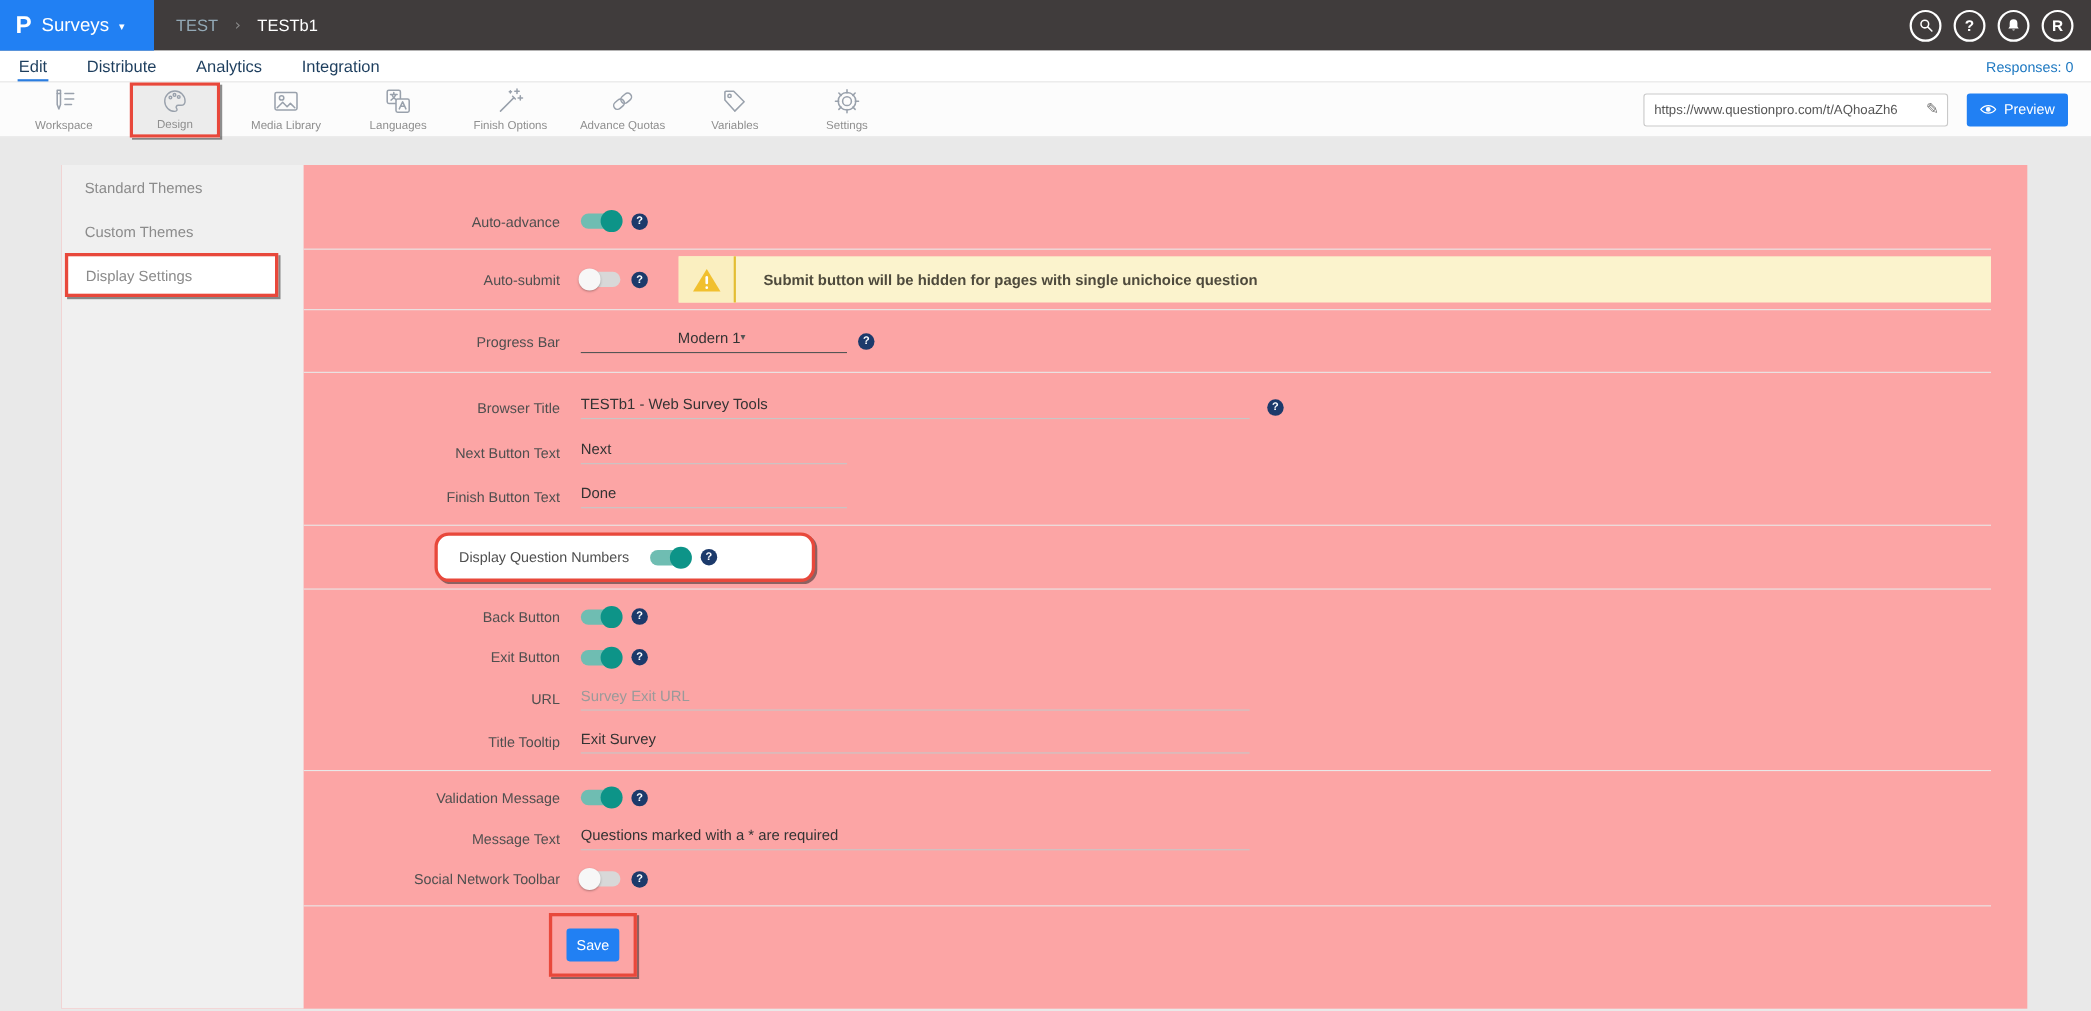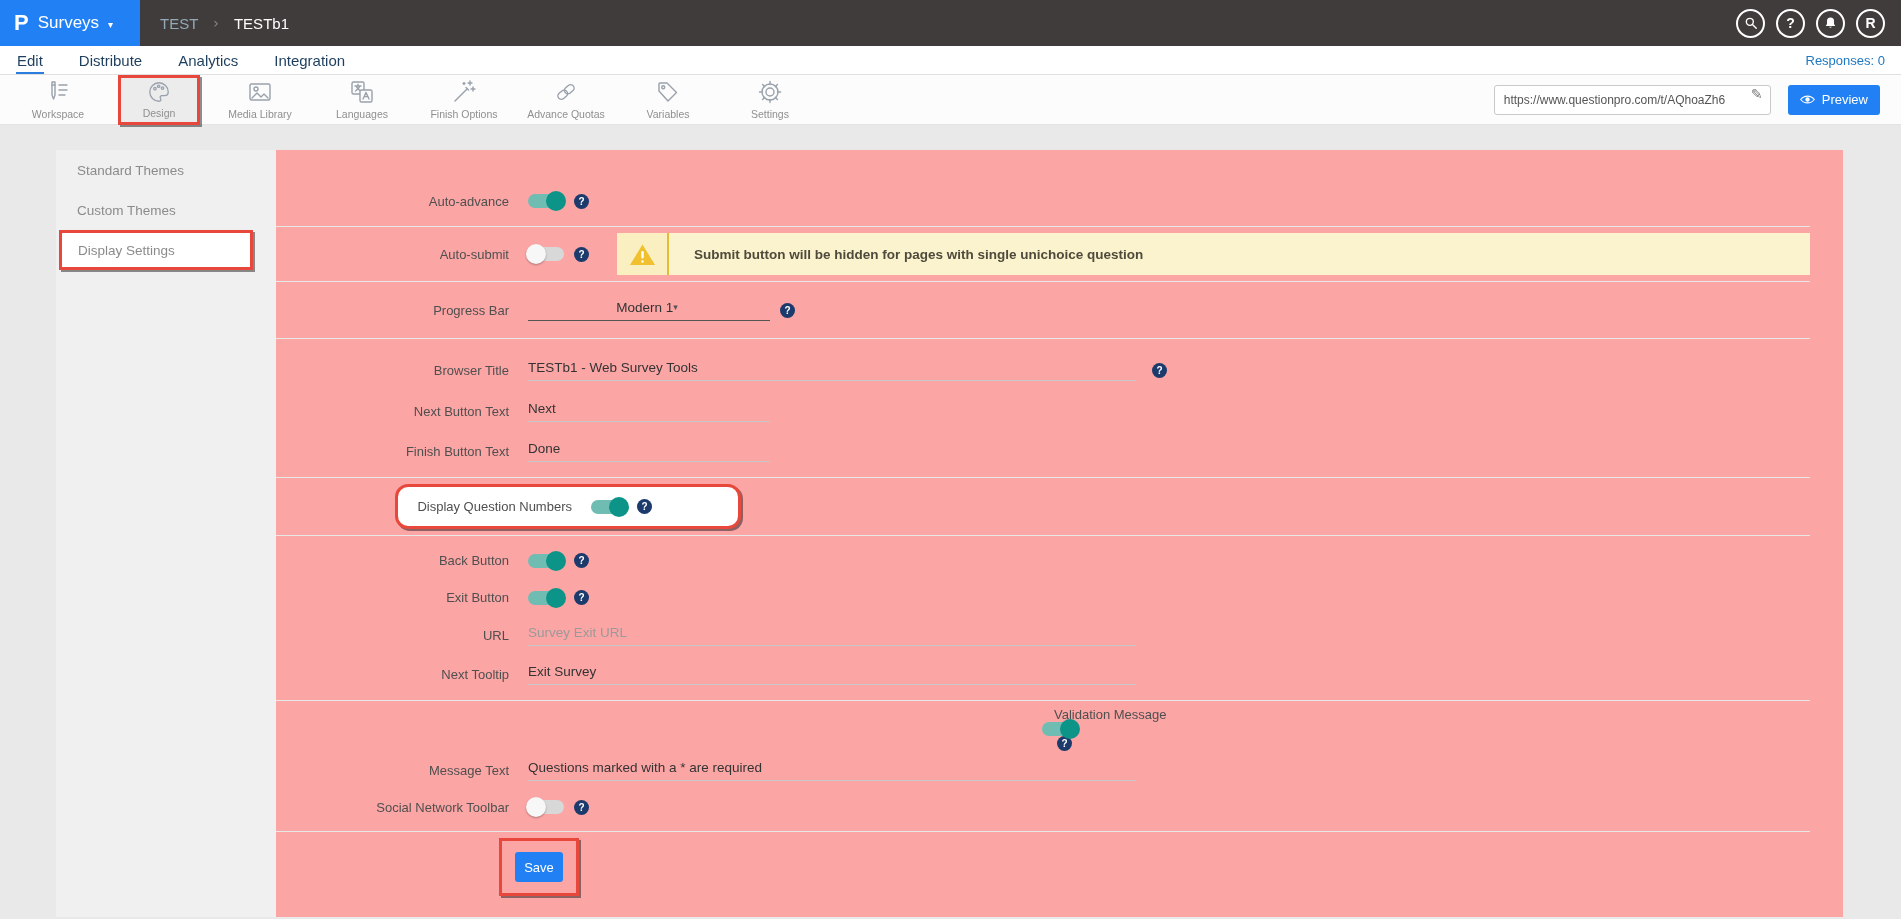--- a/index.html
+++ b/index.html
@@ -36,21 +36,21 @@
   .toolbar-items { display:flex; align-items:center; gap:10px; }
   .tool-item { width:92px; height:50px; display:flex; flex-direction:column; align-items:center;
     justify-content:center; gap:3px; cursor:pointer; }
   .tool-item svg { stroke:#99a1ac; fill:none; stroke-width:1.4; stroke-linecap:round; stroke-linejoin:round; }
   .tool-label { font-size:10.5px; color:#8f8f8f; white-space:nowrap; }
   .tool-item.selected { background:#ececec; width:76px; height:44px; }
   .hl { border:3px solid #e8483b; box-shadow:2px 2px 0 rgba(30,30,30,.5); }
   .hl-design { margin:0 4px; }
   .toolbar-right { margin-left:auto; display:flex; align-items:center; gap:17px; margin-right:21px; }
   .url-box { width:277px; height:30px; border:1px solid #c9c9c9; border-radius:3px; background:#fff;
-    display:flex; padding:0 7px 0 9px;gap:20px; }
+    display:flex; align-items:center; padding:0 7px 0 9px;gap:20px; }
   .url-input { flex:1; border:none; outline:none; font-size:12px; color:#555;
     font-family:"Liberation Sans", sans-serif; background:transparent; min-width:0; }
   .pencil { color:#777; font-size:14px; cursor:pointer; margin-left:5px; }
   .preview-btn { height:30px; background:#2180f3; color:#fff; border-radius:3px; display:flex;
     align-items:center; gap:7px; padding:0 12px; font-size:13px; cursor:pointer; }
 
   
   .page { height:792px; padding:25px 0 0 56px; }
   .panel { width:1787px; height:767px; background:#fca5a5; display:flex; overflow:hidden; }
   .sidebar { width:220px; background:#f0f0f0; flex:none; }
@@ -320,27 +320,27 @@
         <span class="toggle on"></span>
         <span class="help">?</span>
       </div>
 
       <div class="row" style="min-height:39px;">
         <span class="lbl">URL</span>
         <input class="uinput w-long" placeholder="Survey Exit URL" style="">
       </div>
 
       <div class="row" style="min-height:39px;">
-        <span class="lbl">Next Tooltip</span>
+        <span class="lbl">Title Tooltip</span>
         <input class="uinput w-long" value="Exit Survey" style="">
       </div>
 
       <div class="divider"></div>
 
-      <div class="row" style="margin-top:4px;min-height:36px;flex-direction:column;">
+      <div class="row" style="margin-top:4px;min-height:36px;">
         <span class="lbl">Validation Message</span>
         <span class="toggle on"></span>
         <span class="help">?</span>
       </div>
 
       <div class="row" style="min-height:38px;">
         <span class="lbl">Message Text</span>
         <input class="uinput w-long" value="Questions marked with a * are required" style="">
       </div>
 

